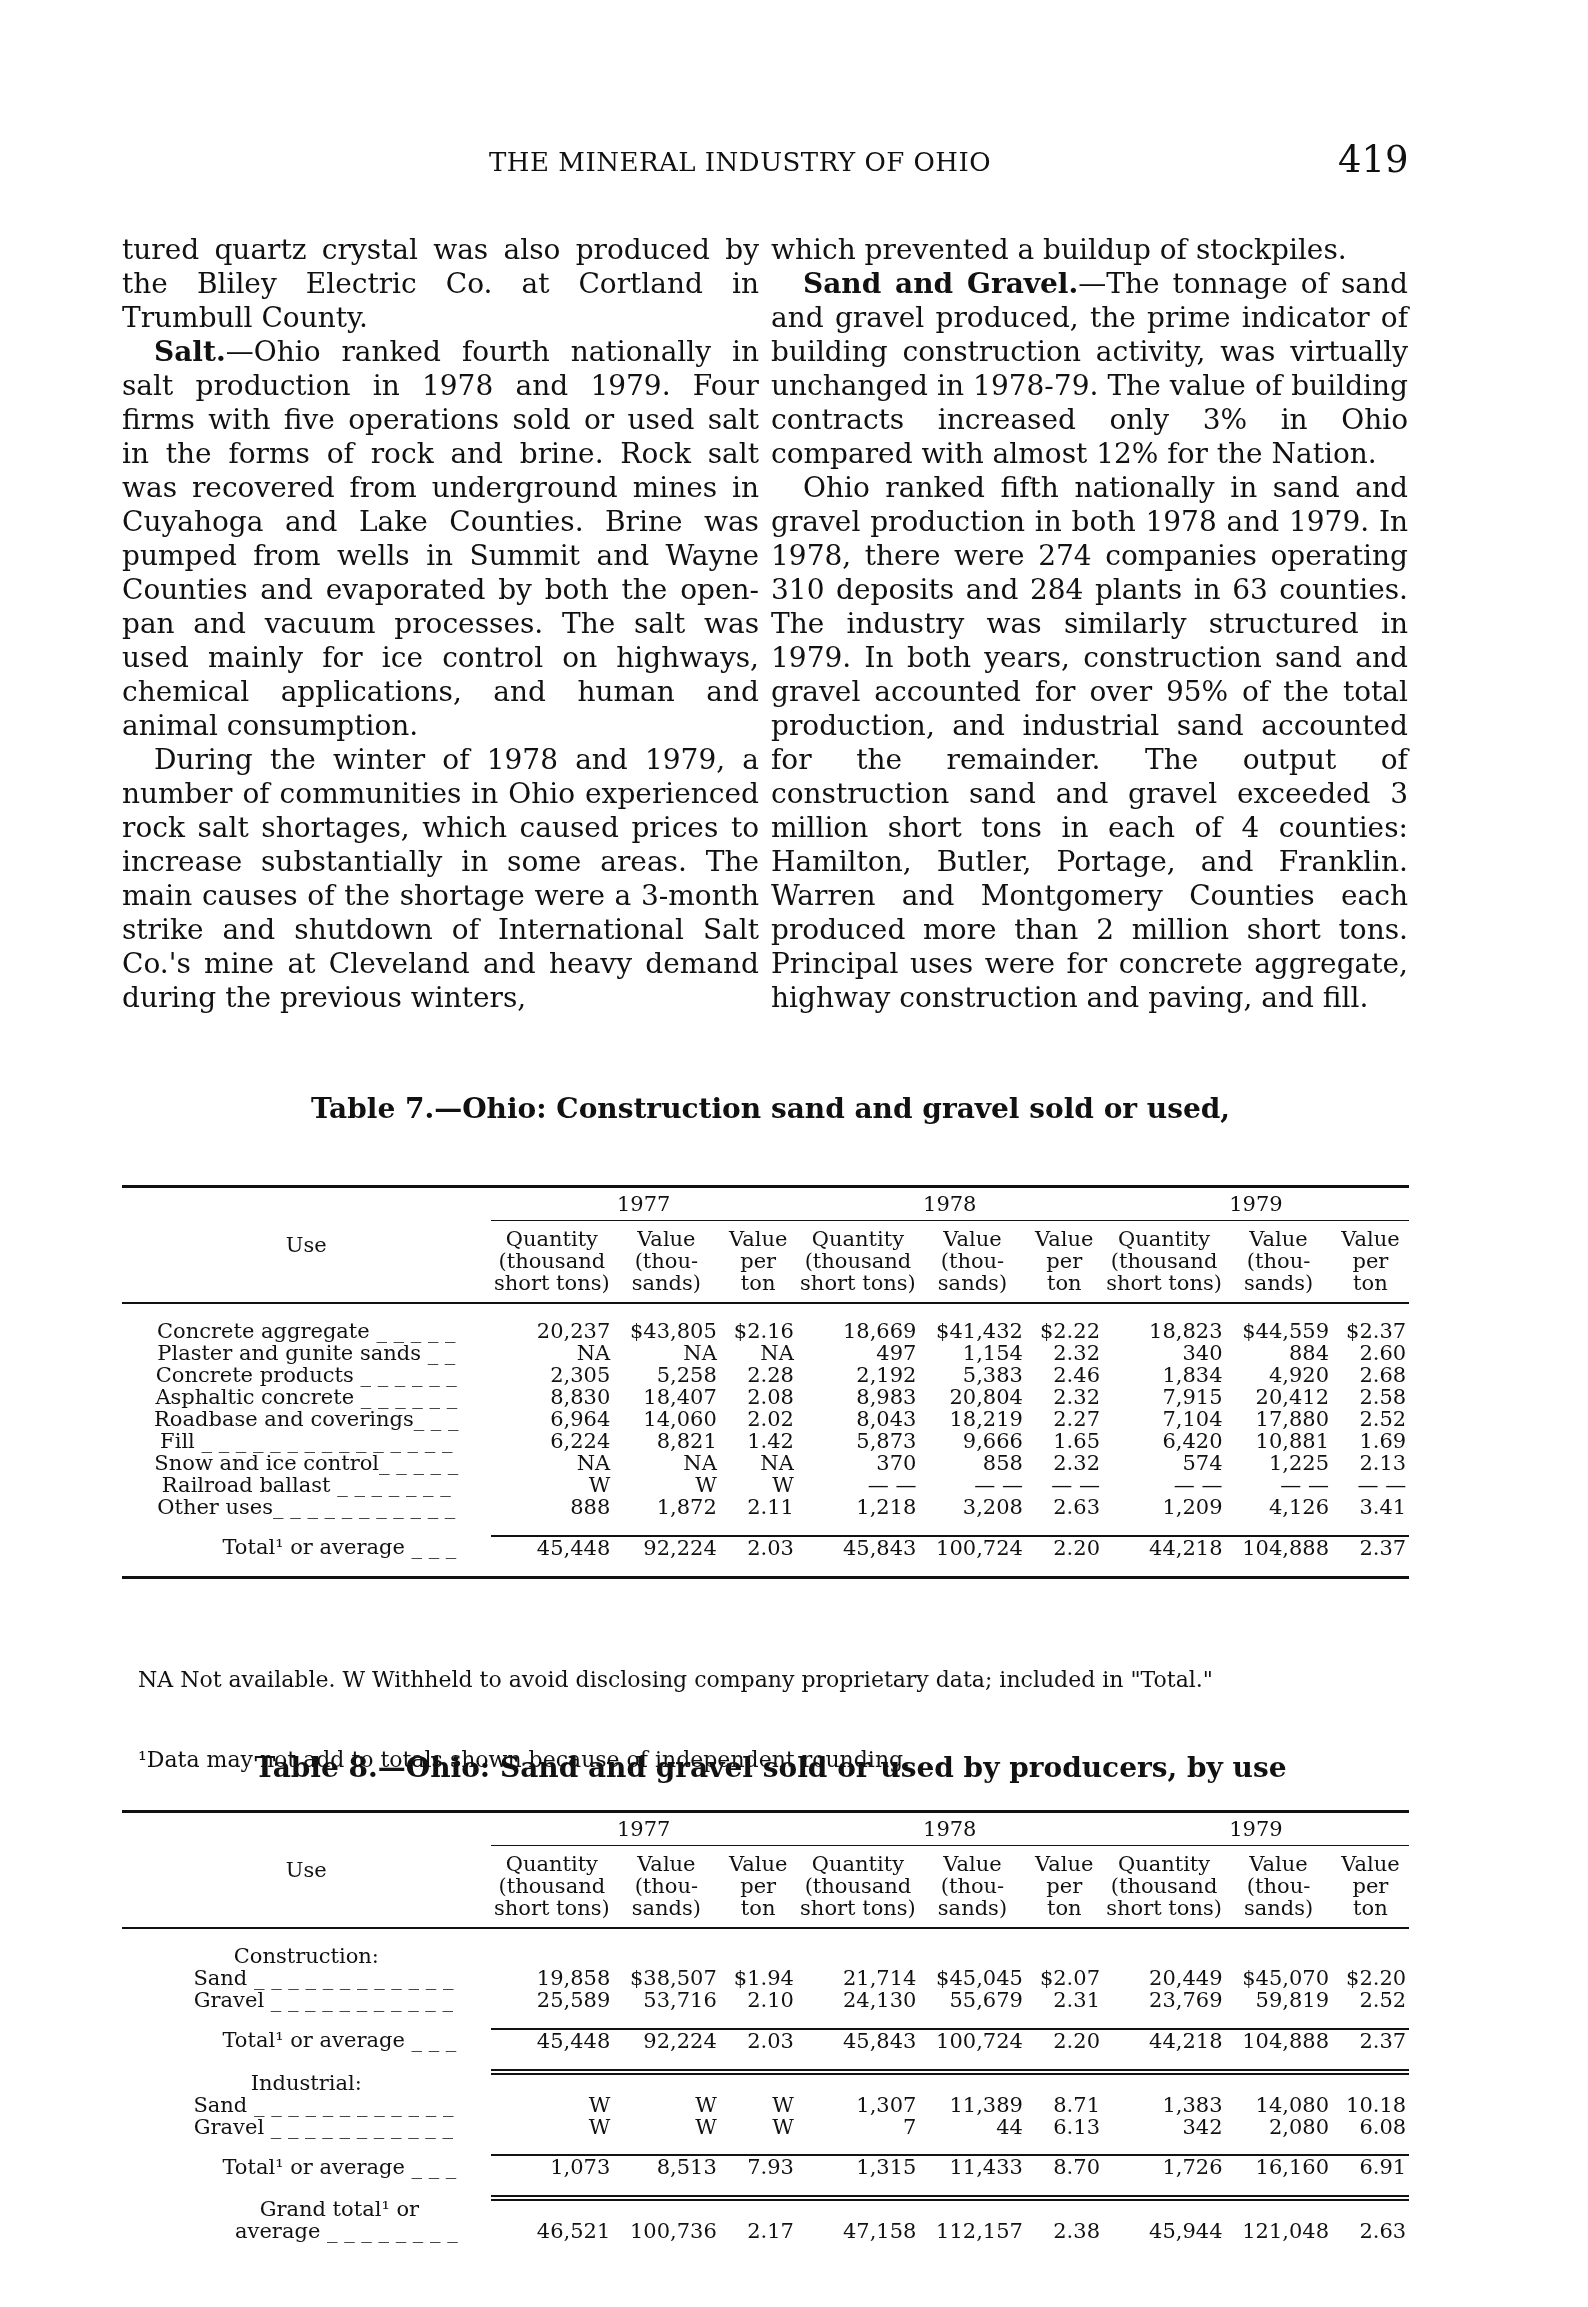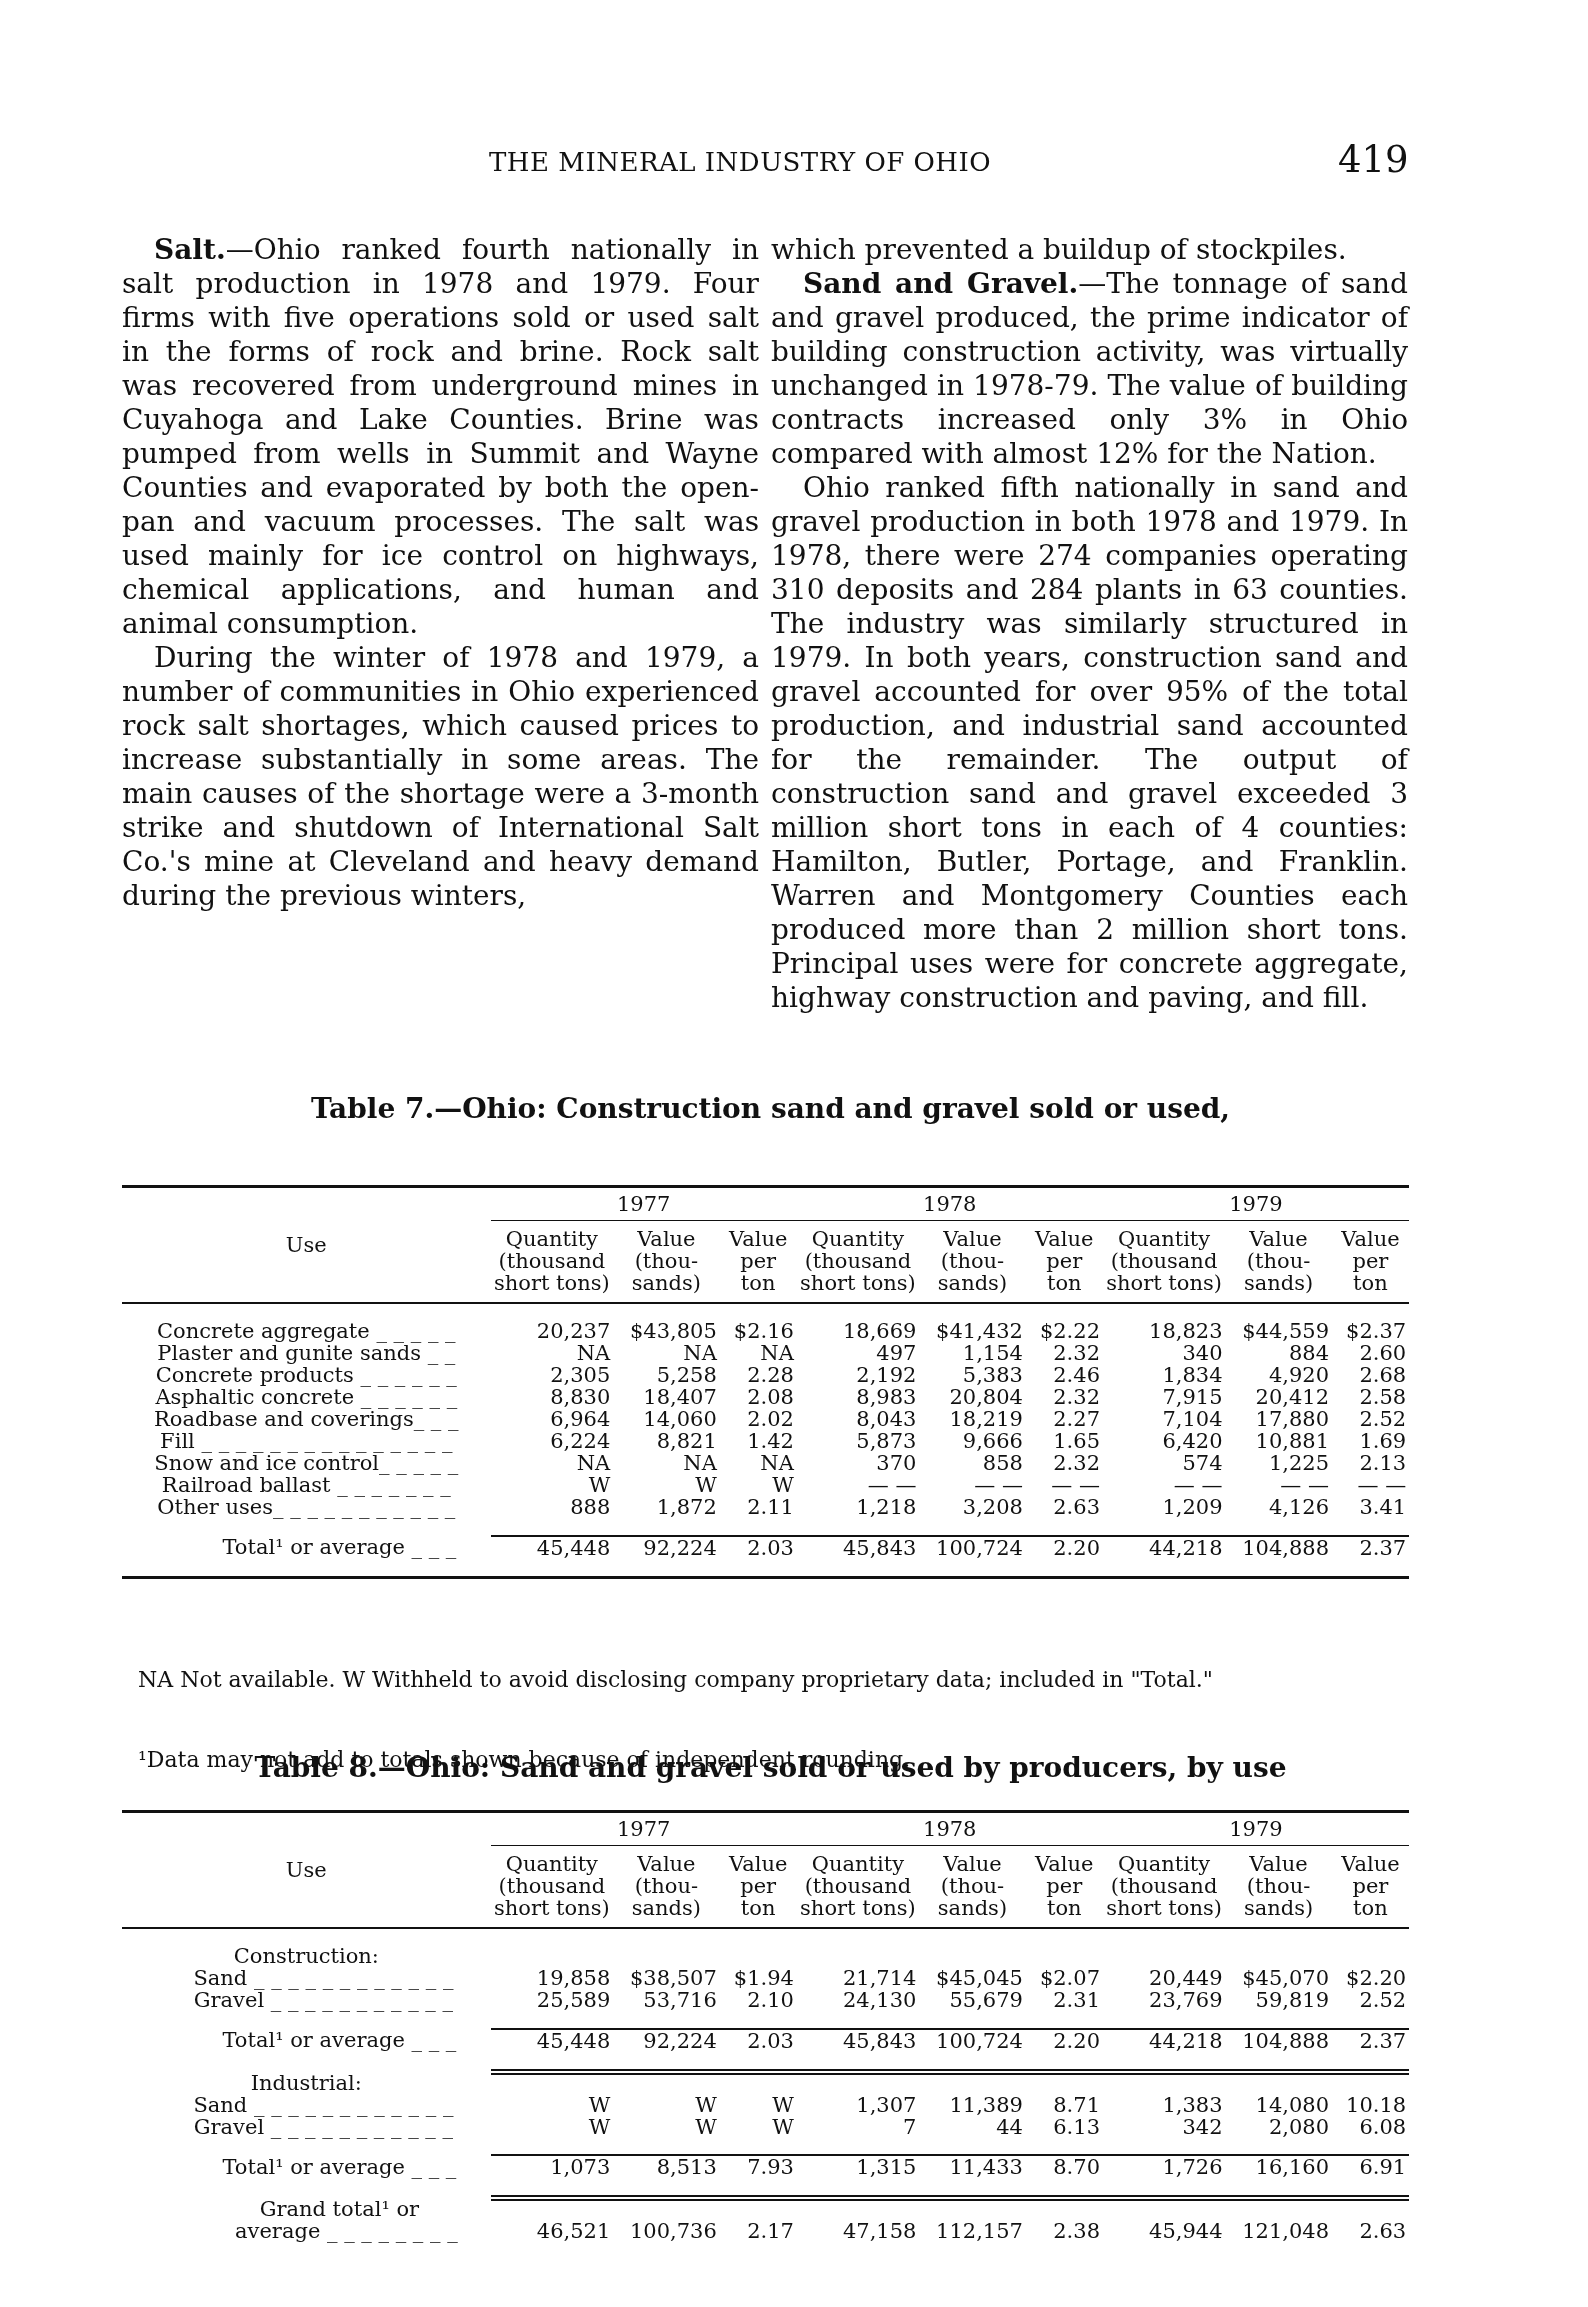--- a/index.html
+++ b/index.html
@@ -49,20 +49,21 @@
     position: absolute; left: 138px; font-size: 22px; line-height: 24px;
   }
 </style>
 </head>
 <body>
 
 <div class="running-head">THE MINERAL INDUSTRY OF OHIO</div>
 <div class="page-num">419</div>
 
 <div id="col-left" class="col">
+  <p>tured quartz crystal was also produced by the Bliley Electric Co. at Cortland in Trumbull County.</p>
   <p class="indent"><b>Salt.</b><span>—Ohio ranked fourth nationally in salt production in 1978 and 1979. Four firms with five operations sold or used salt in the forms of rock and brine. Rock salt was recovered from underground mines in Cuyahoga and Lake Counties. Brine was pumped from wells in Summit and Wayne Counties and evaporated by both the open-pan and vacuum processes. The salt was used mainly for ice control on highways, chemical applications, and human and animal consumption.</span></p>
   <p class="indent">During the winter of 1978 and 1979, a number of communities in Ohio experienced rock salt shortages, which caused prices to increase substantially in some areas. The main causes of the shortage were a 3-month strike and shutdown of International Salt Co.'s mine at Cleveland and heavy demand during the previous winters,</p>
 </div>
 
 <div id="col-right" class="col">
   <p>which prevented a buildup of stockpiles.</p>
   <p class="indent"><b>Sand and Gravel.</b><span>—The tonnage of sand and gravel produced, the prime indicator of building construction activity, was virtually unchanged in 1978-79. The value of building contracts increased only 3% in Ohio compared with almost 12% for the Nation.</span></p>
   <p class="indent">Ohio ranked fifth nationally in sand and gravel production in both 1978 and 1979. In 1978, there were 274 companies operating 310 deposits and 284 plants in 63 counties. The industry was similarly structured in 1979. In both years, construction sand and gravel accounted for over 95% of the total production, and industrial sand accounted for the remainder. The output of construction sand and gravel exceeded 3 million short tons in each of 4 counties: Hamilton, Butler, Portage, and Franklin. Warren and Montgomery Counties each produced more than 2 million short tons. Principal uses were for concrete aggregate, highway construction and paving, and fill.</p>
 </div>
 

